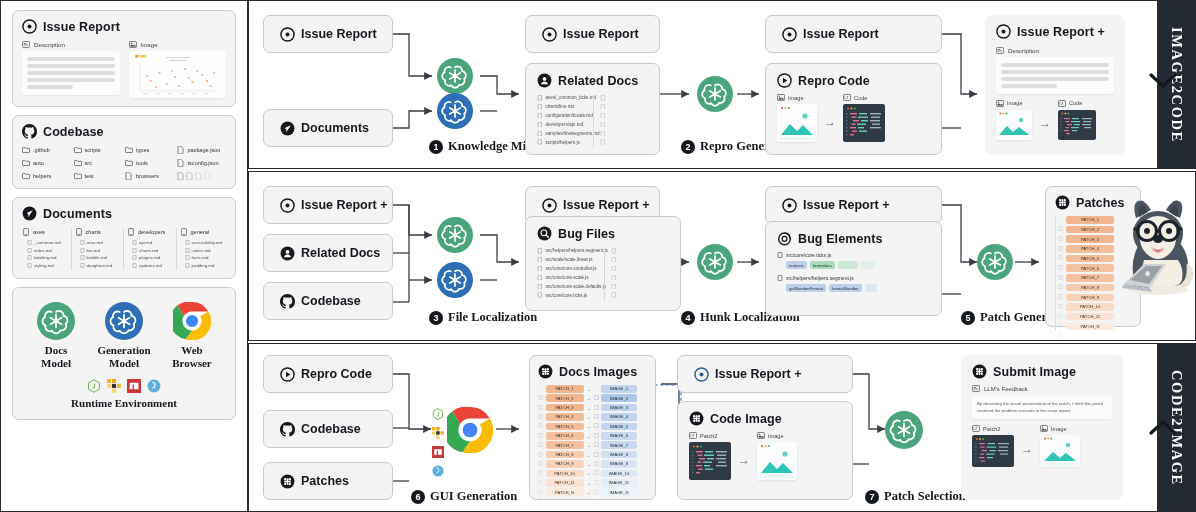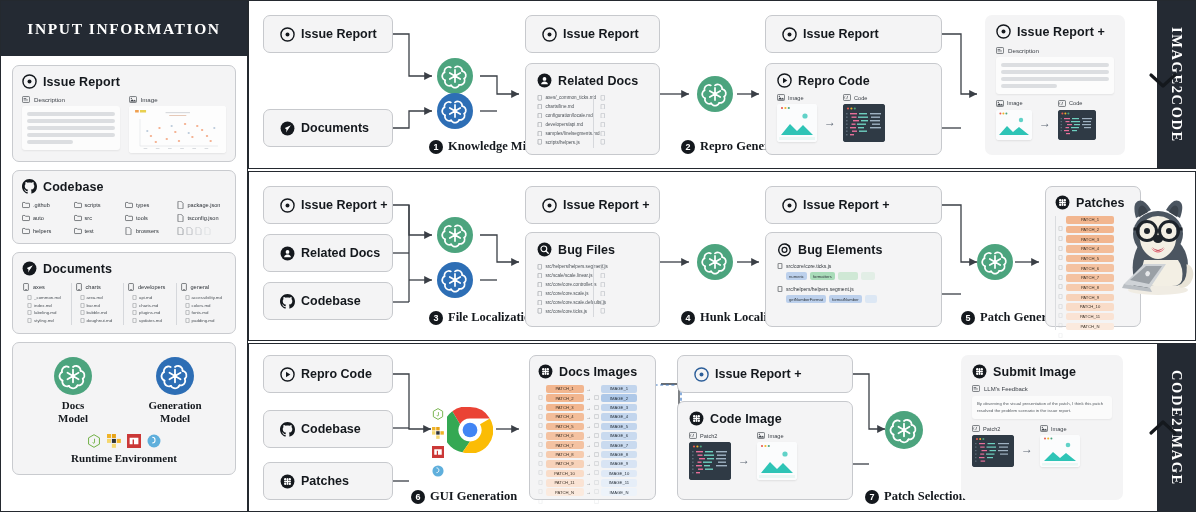--- a/index.html
+++ b/index.html
@@ -182,21 +182,20 @@
 
   .chev { position: absolute; }
   .mascot { position: absolute; }
 </style>
 </head>
 <body>
 
 <div class="root">
 
   <div class="left-panel">
-    <div class="left-header">INPUT INFORMATION</div>
     <div class="left-body">
 
       <div class="card">
         <div class="card-title">
           <span class="ic">
             <svg viewBox="0 0 16 16" width="15" height="15">
                 <circle cx="8" cy="8" r="7" fill="none" stroke="#14181d" stroke-width="1.5"></circle>
                 <circle cx="8" cy="8" r="2.1" fill="#14181d"></circle>
               </svg>
           </span>
@@ -547,20 +546,33 @@
                     <path d="M30.3 22.9c1.2 2.6 0 5.7-2.7 6.7-.9.4-1.9.4-2.9.2"></path>
                     <path d="M24.7 29.8c-1.1 2.7-4.2 3.9-6.8 2.6-.9-.4-1.6-1.1-2.1-2"></path>
                     <path d="M15.8 30.4c-2.6 1.2-5.7 0-6.7-2.7-.4-.9-.4-2-.2-2.9"></path>
                     <path d="M8.9 24.8c-2.7-1.1-3.9-4.2-2.6-6.8.4-.9 1.1-1.6 2-2.1"></path>
                     <path d="M8.3 15.9c-.5-2.8 1.4-5.5 4.2-5.9 1-.1 2 0 2.9.5"></path>
                     <path d="M20 13.3v13.4M14.2 16.6l11.6 6.8M14.2 23.4l11.6-6.8"></path>
                   </g>
                 </svg>
             </span>
             <span class="nm"><span>Generation</span><br><span>Model</span></span>
+          </div>
+          <div class="model">
+            <span class="circ">
+              <svg viewBox="0 0 40 40" width="38" height="38">
+                <circle cx="20" cy="20" r="20" fill="#fff"></circle>
+                <path d="M20 0a20 20 0 0117.3 10H20a10 10 0 00-8.7 5L4.6 3.6A19.9 19.9 0 0120 0z" fill="#EA4335"></path>
+                <path d="M4.6 3.6L11.3 15A10 10 0 0020 30l-6.5 9.3A20 20 0 014.6 3.6z" fill="#34A853"></path>
+                <path d="M37.3 10A20 20 0 0113.5 39.3L20 30a10 10 0 008.7-15z" fill="#FBBC05"></path>
+                <circle cx="20" cy="20" r="8.6" fill="#fff"></circle>
+                <circle cx="20" cy="20" r="6.4" fill="#4285F4"></circle>
+              </svg>
+            </span>
+            <span class="nm"><span>Web</span><br><span>Browser</span></span>
           </div>
         </div>
         <div class="runtime-icons">
           <span class="ri"><svg viewBox="0 0 16 16" width="14" height="14">
                 <path d="M8 .8l6.2 3.6v7.2L8 15.2 1.8 11.6V4.4z" fill="none" stroke="#6CAE3F" stroke-width="1.1"></path>
                 <path d="M8.6 5.4v4.2c0 .6-.4.9-1 .9s-1-.3-1-.9" fill="none" stroke="#6CAE3F" stroke-width="1"></path>
               </svg></span>
           <span class="ri"><svg viewBox="0 0 16 16" width="14" height="14">
                 <rect x="0" y="0" width="4.6" height="4.6" fill="#F0B429"></rect>
                 <rect x="5.6" y="0" width="4.6" height="4.6" fill="#E8A317"></rect>
@@ -1056,21 +1068,21 @@
           <div class="node plain" style="left:276px;top:14px;width:135px;height:38px;">
             <span class="node-label">
               <span class="ic"><svg viewBox="0 0 16 16" width="15" height="15">
                     <circle cx="8" cy="8" r="7" fill="none" stroke="#14181d" stroke-width="1.5"></circle>
                     <circle cx="8" cy="8" r="2.1" fill="#14181d"></circle>
                   </svg></span>
               <span>Issue Report +</span>
             </span>
           </div>
 
-          <div class="panel" style="left:276px;top:60px;width:135px;height:95px;text-align:right;">
+          <div class="panel" style="left:276px;top:44px;width:156px;height:95px;text-align:right;">
             <div class="card-title">
               <span class="ic"><svg viewBox="0 0 16 16" width="15" height="15">
                     <circle cx="8" cy="8" r="7.4" fill="#14181d"></circle>
                     <circle cx="7.3" cy="7.3" r="3.1" fill="none" stroke="#fff" stroke-width="1.2"></circle>
                     <path d="M9.6 9.6 L12 12" stroke="#fff" stroke-width="1.4" stroke-linecap="round"></path>
                   </svg></span>
               <span>Bug Files</span>
             </div>
             <div class="flist">
               <div class="flist-col">
@@ -1169,21 +1181,21 @@
           <div class="node plain" style="left:516px;top:14px;width:177px;height:38px;">
             <span class="node-label">
               <span class="ic"><svg viewBox="0 0 16 16" width="15" height="15">
                     <circle cx="8" cy="8" r="7" fill="none" stroke="#14181d" stroke-width="1.5"></circle>
                     <circle cx="8" cy="8" r="2.1" fill="#14181d"></circle>
                   </svg></span>
               <span>Issue Report +</span>
             </span>
           </div>
 
-          <div class="panel" style="left:516px;top:60px;width:177px;height:95px;">
+          <div class="panel" style="left:516px;top:49px;width:177px;height:95px;">
             <div class="card-title">
               <span class="ic"><svg viewBox="0 0 16 16" width="15" height="15">
                     <circle cx="8" cy="8.4" r="6.2" fill="none" stroke="#14181d" stroke-width="1.5"></circle>
                     <circle cx="8" cy="8.4" r="2.6" fill="none" stroke="#14181d" stroke-width="1.3"></circle>
                     <path d="M9.4 2.2 L12.8 4 L13.8 7.4" fill="none" stroke="#14181d" stroke-width="1.4" stroke-linecap="round"></path>
                   </svg></span>
               <span>Bug Elements</span>
             </div>
             <div>
               <div class="be-file">

